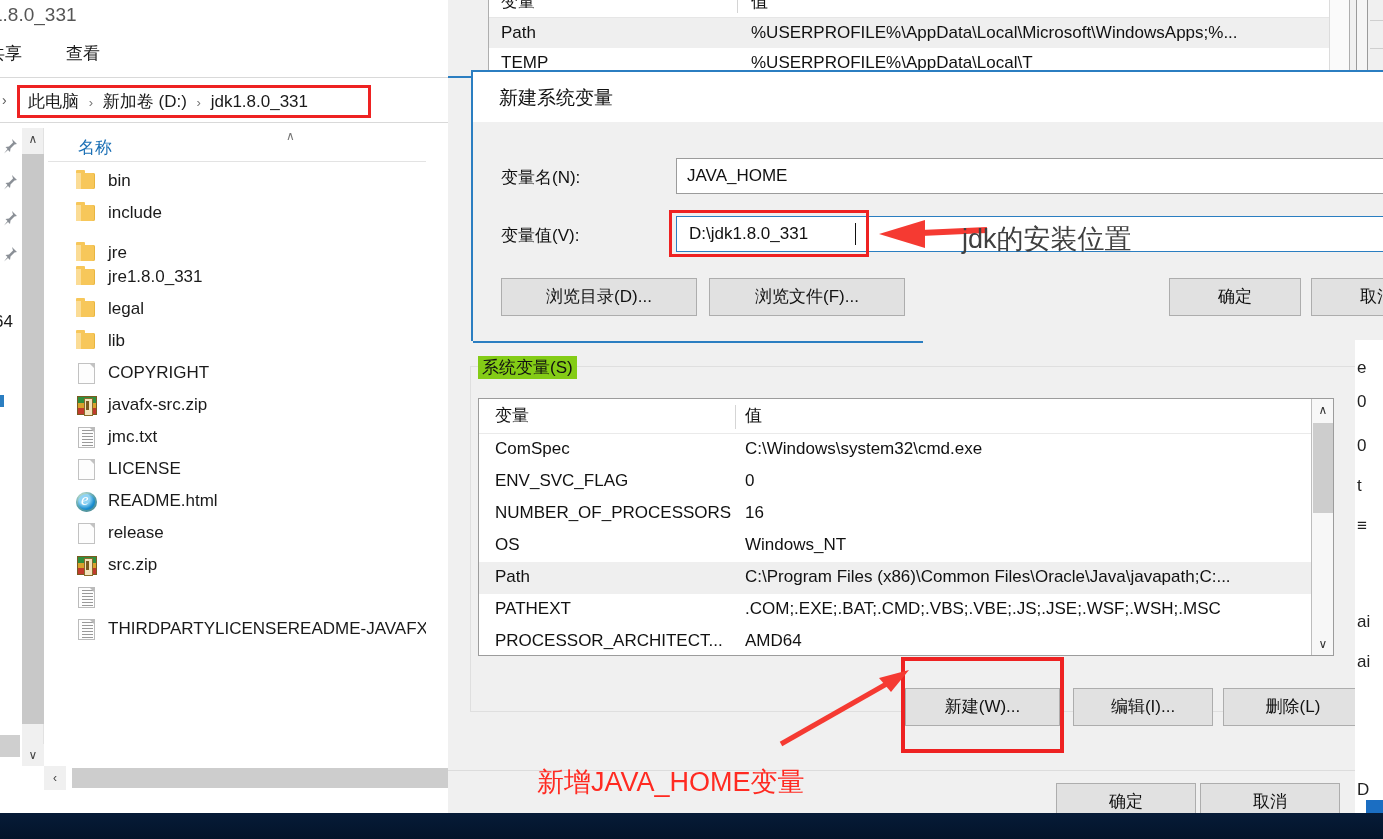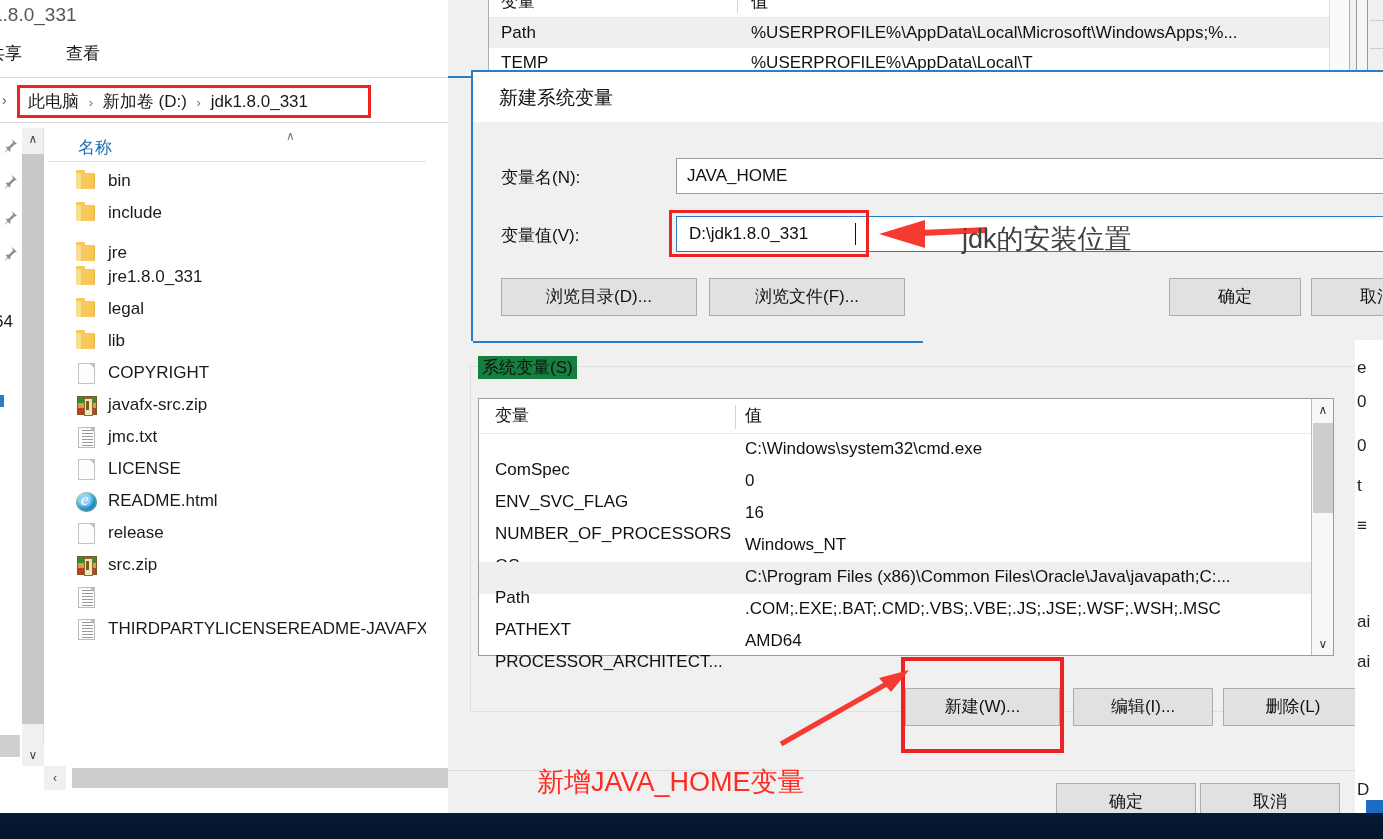--- a/index.html
+++ b/index.html
@@ -250,21 +250,21 @@
     background: #2b7ec1;
   }
 
   
   #sysvar-panel {
     position: absolute; left: 448px; top: 78px; width: 935px; height: 735px;
     background: #f0f0f0;
   }
   #sysvar-group-label {
     position: absolute; left: 30px; top: 278px;
-    font-size: 17px; color: #111; background: #15803d;
+    font-size: 17px; color: #111; background: #84cc16;
     padding: 0 4px; z-index: 3;
   }
   #sysvar-group-box {
     position: absolute; left: 22px; top: 288px; width: 892px; height: 346px;
     border: 1px solid #dfdfdf; border-top: 1px solid #dfdfdf;
   }
   #sysvar-table {
     position: absolute; left: 30px; top: 320px; width: 856px; height: 258px;
     background: #ffffff; border: 1px solid #9c9c9c;
   }
@@ -275,21 +275,21 @@
   #sv-hdr-divider {
     position: absolute; left: 256px; top: 6px; width: 1px; height: 24px;
     background: #d5d5d5;
   }
   #sv-hdr-underline {
     position: absolute; left: 0; top: 34px; width: 833px; height: 1px;
     background: #eaeaea;
   }
   .sv-row { position: absolute; left: 0; width: 833px; height: 32px; }
   .sv-row.sel { background: #efefef; }
-  .sv-k { position: absolute; left: 16px; top: 5px; font-size: 17px; color: #111; white-space: nowrap; margin-top: 21px;}
+  .sv-k { position: absolute; left: 16px; top: 5px; font-size: 17px; color: #111; white-space: nowrap;}
   .sv-v { position: absolute; left: 266px; top: 5px; font-size: 17px; color: #111; white-space: nowrap; }
   #sv-scrollbar {
     position: absolute; right: 0; top: 0; width: 22px; height: 256px;
     background: #f7f7f7; border-left: 1px solid #bdbdbd;
   }
   #sv-sb-up, #sv-sb-down {
     position: absolute; left: 0; width: 22px; height: 22px;
     text-align: center; line-height: 22px; font-size: 12px; color: #333;
   }
   #sv-sb-up { top: 0; }

